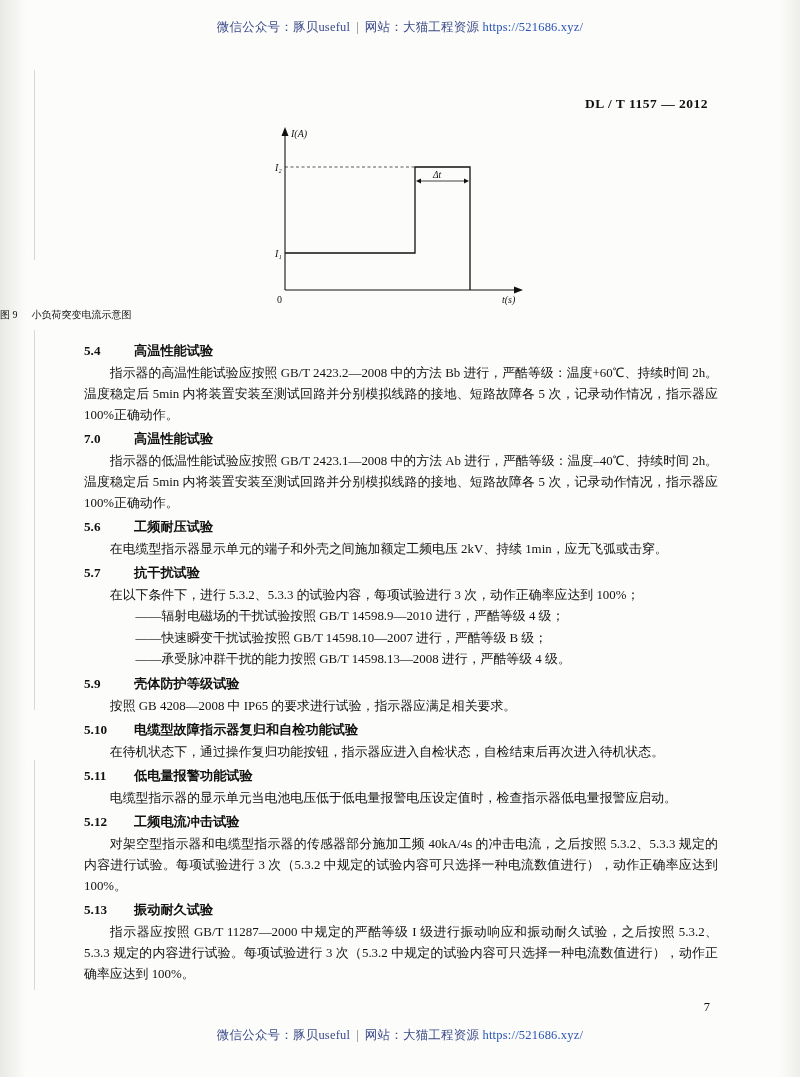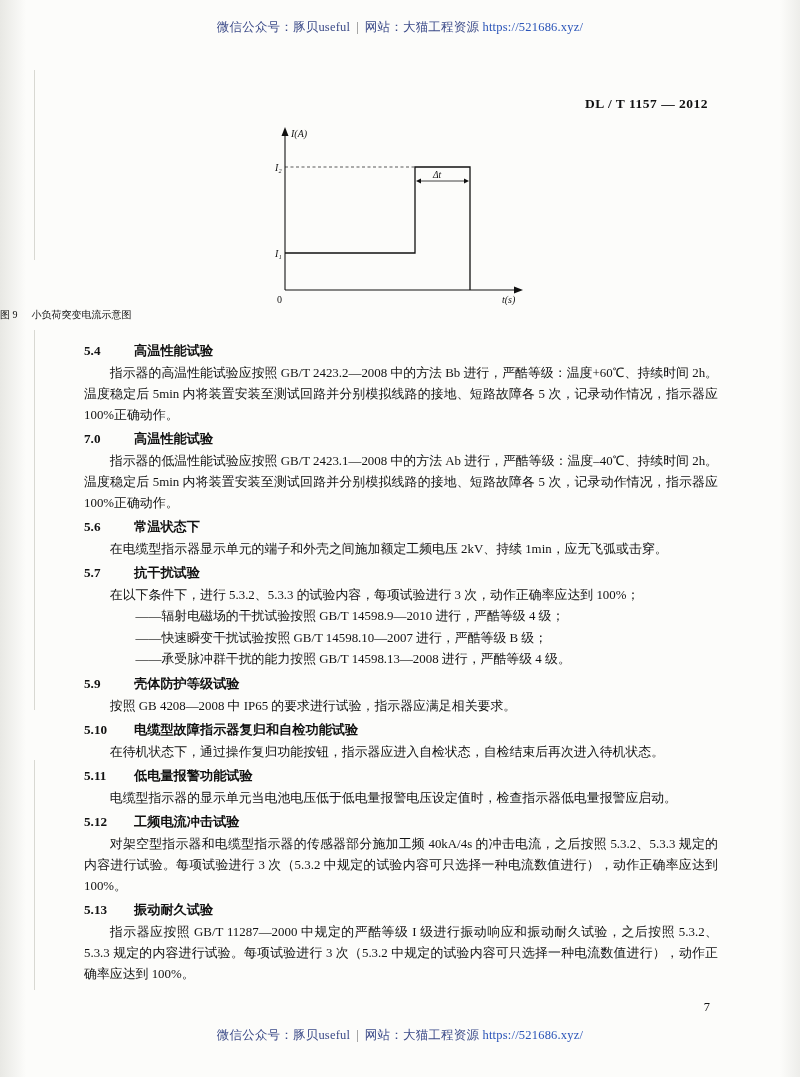--- a/index.html
+++ b/index.html
@@ -198,21 +198,21 @@
 
     <div class="sec">
       <div class="sec-head">
         <span class="num">7.0</span><span class="ttl">高温性能试验</span>
       </div>
       <div class="para">指示器的低温性能试验应按照 GB/T 2423.1—2008 中的方法 Ab 进行，严酷等级：温度–40℃、持续时间 2h。温度稳定后 5min 内将装置安装至测试回路并分别模拟线路的接地、短路故障各 5 次，记录动作情况，指示器应 100%正确动作。</div>
     </div>
 
     <div class="sec">
       <div class="sec-head">
-        <span class="num">5.6</span><span class="ttl">常温状态下</span>
+        <span class="num">5.6</span><span class="ttl">工频耐压试验</span>
       </div>
       <div class="para">在电缆型指示器显示单元的端子和外壳之间施加额定工频电压 2kV、持续 1min，应无飞弧或击穿。</div>
     </div>
 
     <div class="sec">
       <div class="sec-head">
         <span class="num">5.7</span><span class="ttl">抗干扰试验</span>
       </div>
       <div class="para">在以下条件下，进行 5.3.2、5.3.3 的试验内容，每项试验进行 3 次，动作正确率应达到 100%；</div>
       <div class="dashlist">

